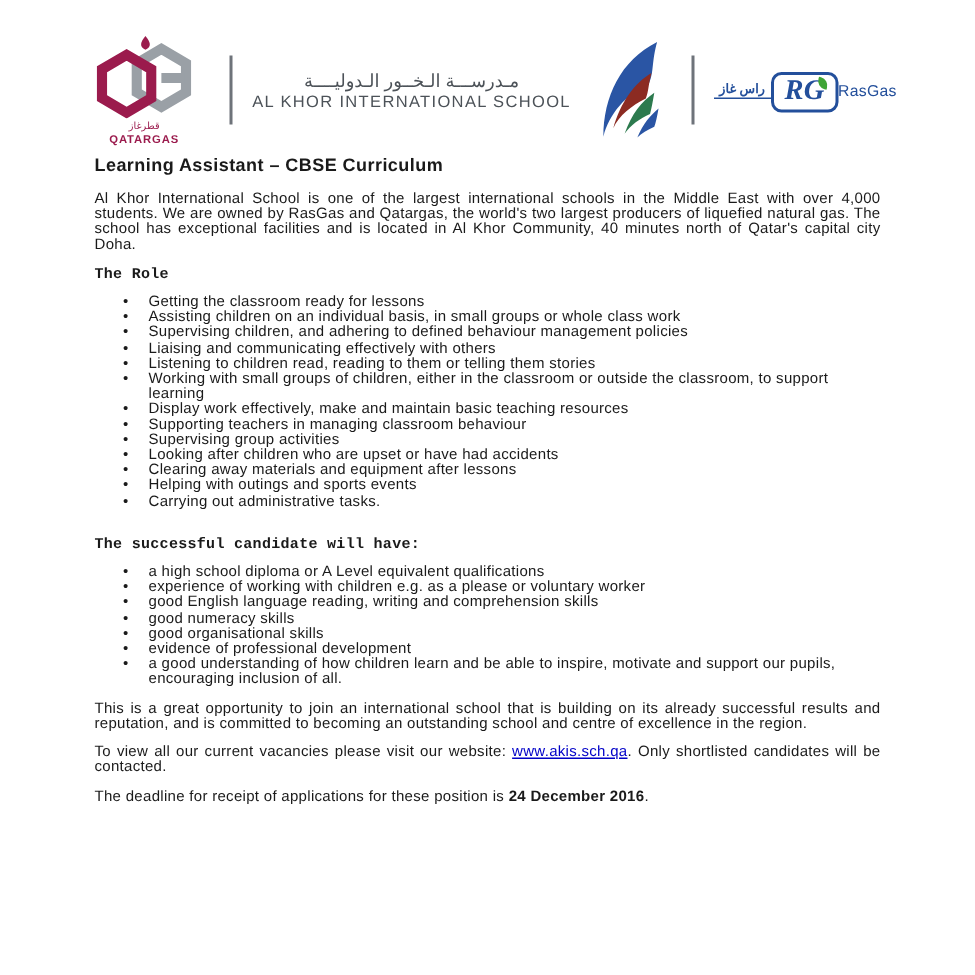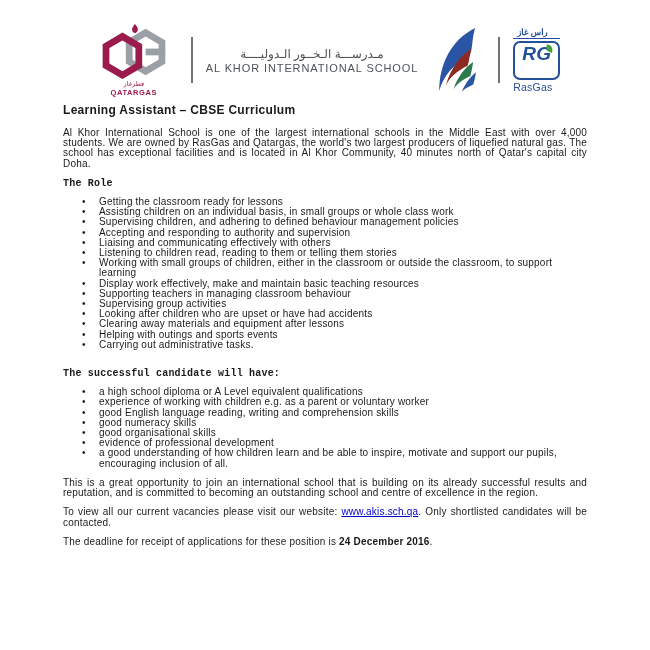--- a/index.html
+++ b/index.html
@@ -14,25 +14,25 @@
     gap:13px;padding-top:22px;height:76px;
   }
   .vdiv{width:2px;height:46px;background:#6e737a;}
   .qg{display:flex;flex-direction:column;align-items:center;line-height:normal;}
   .qg-ar{font-size:6.5px;color:#9b1b4d;margin-top:1px;}
   .qg-en{font-size:7.5px;font-weight:bold;color:#9b1b4d;letter-spacing:0.6px;}
   .akis{display:flex;flex-direction:column;align-items:center;color:#4c5258;line-height:normal;margin-right:2px;}
   .akis-ar{font-size:12px;letter-spacing:0.5px;}
   .akis-en{font-size:11px;letter-spacing:0.9px;margin-top:1px;white-space:nowrap;}
   .flame{margin-left:2px;}
-  .rg{display:flex;flex-direction:column;line-height:normal;}
+  .rg{display:flex;flex-direction:row;align-items:center;line-height:normal;}
   .rg-ar{font-size:8.5px;font-weight:bold;color:#234f9b;border-bottom:1.5px solid #234f9b;padding:0 4px 1px;}
   .rg-box{
     position:relative;margin-top:2px;border:2px solid #234f9b;border-radius:7px;
-    padding:0 7px 13px;font-size:19px;font-weight:bold;font-style:italic;color:#234f9b;
+    padding:0 7px 1px;font-size:19px;font-weight:bold;font-style:italic;color:#234f9b;font-family:Liberation Serif, serif;
   }
   .leaf{
     position:absolute;top:2px;right:5px;width:7px;height:7px;background:#3fa535;
     border-radius:0 80% 0 80%;transform:rotate(15deg);
   }
   .rg-en{font-size:10.5px;font-weight:normal;color:#234f9b;margin-top:1px;}
   
   main{padding:0 63px;}
   h1{font-size:12px;line-height:13px;font-weight:bold;margin:6px 0 11px;letter-spacing:0.3px;}
   p{margin:9px 0;}
@@ -96,38 +96,37 @@
     <h1>Learning Assistant – CBSE Curriculum</h1>
 
     <p class="just">Al Khor International School is one of the largest international schools in the Middle East with over 4,000 students.  We are owned by RasGas and Qatargas, the world's two largest producers of liquefied natural gas.  The school has exceptional facilities and is located in Al Khor Community, 40 minutes north of Qatar's capital city Doha.</p>
 
     <h2>The Role</h2>
 
     <ul>
       <li>Getting the classroom ready for lessons</li>
       <li>Assisting children on an individual basis, in small groups or whole class work</li>
       <li>Supervising children, and adhering to defined behaviour management policies</li>
-      <li>Accepting and responding to authority and supervision</li>
       <li>Liaising and communicating effectively with others</li>
       <li>Listening to children read, reading to them or telling them stories</li>
       <li>Working with small groups of children, either in the classroom or outside the classroom, to support learning</li>
       <li>Display work effectively, make and maintain basic teaching resources</li>
       <li>Supporting teachers in managing classroom behaviour</li>
       <li>Supervising group activities</li>
       <li>Looking after children who are upset or have had accidents</li>
       <li>Clearing away materials and equipment after lessons</li>
       <li>Helping with outings and sports events</li>
       <li>Carrying out administrative tasks.</li>
     </ul>
 
     <h2 class="mt">The successful candidate will have:</h2>
 
     <ul>
       <li>a high school diploma or A Level equivalent qualifications</li>
-      <li>experience of working with children e.g. as a parent or voluntary worker</li>
+      <li>experience of working with children e.g. as a please or voluntary worker</li>
       <li>good English language reading, writing and comprehension skills</li>
       <li>good numeracy skills</li>
       <li>good organisational skills</li>
       <li>evidence of professional development</li>
       <li>a good understanding of how children learn and be able to inspire, motivate and support our pupils, encouraging inclusion of all.</li>
     </ul>
 
     <p class="just">This is a great opportunity to join an international school that is building on its already successful results and reputation, and is committed to becoming an outstanding school and centre of excellence in the region.</p>
 
 

